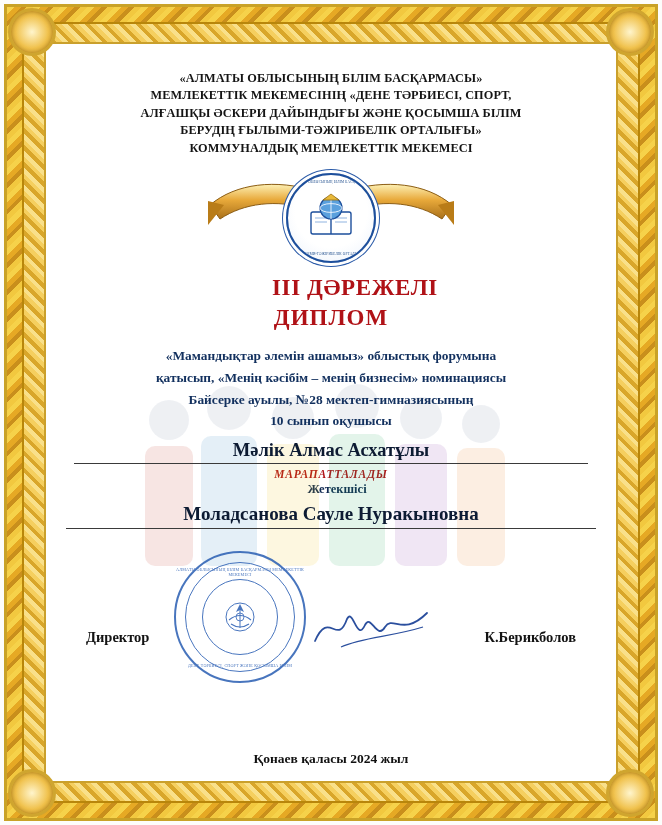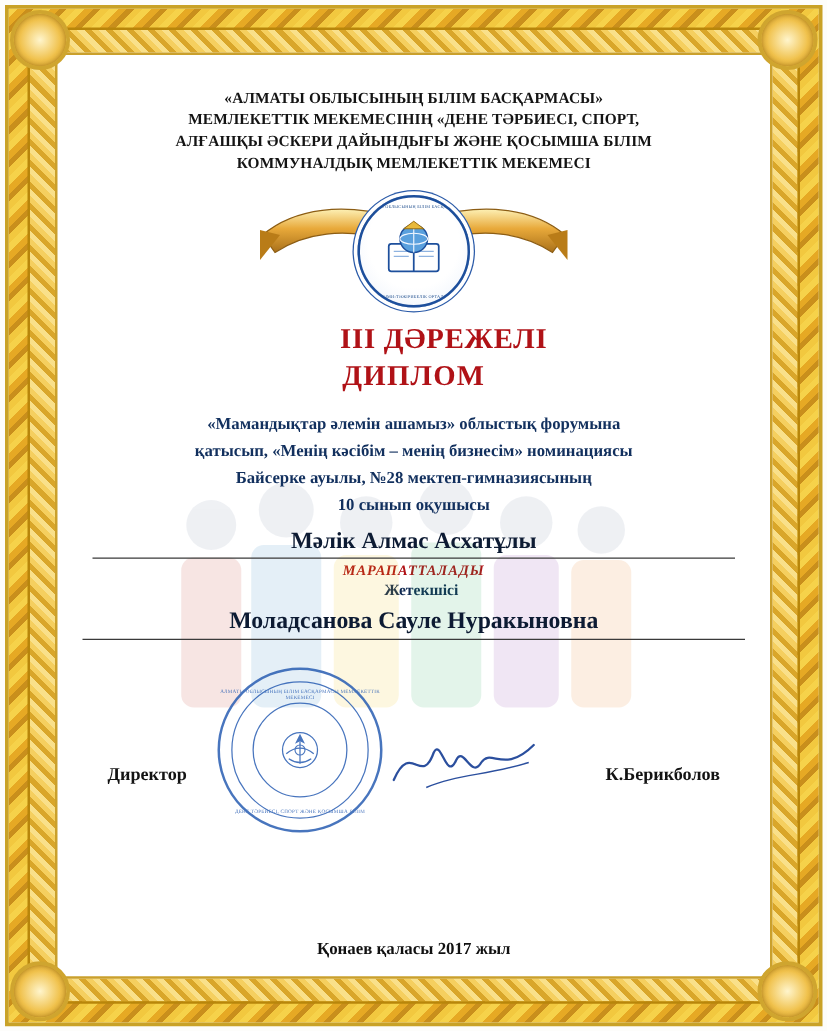--- a/index.html
+++ b/index.html
@@ -311,20 +311,21 @@
           <rect x="274" y="70" width="52" height="122" rx="10" fill="#8e44ad" opacity=".8"></rect>
         <circle cx="360" cy="50" r="19"></circle>
           <rect x="336" y="74" width="48" height="118" rx="10" fill="#e67e22" opacity=".8"></rect>
       </g>
     </svg>
 
     <div class="org-block">
       <div>«АЛМАТЫ ОБЛЫСЫНЫҢ БІЛІМ БАСҚАРМАСЫ»</div>
       <div>МЕМЛЕКЕТТІК МЕКЕМЕСІНІҢ «ДЕНЕ ТӘРБИЕСІ, СПОРТ,</div>
       <div>АЛҒАШҚЫ ӘСКЕРИ ДАЙЫНДЫҒЫ ЖӘНЕ ҚОСЫМША БІЛІМ</div>
+      <div>БЕРУДІҢ ҒЫЛЫМИ-ТӘЖІРИБЕЛІК ОРТАЛЫҒЫ»</div>
       <div>КОММУНАЛДЫҚ МЕМЛЕКЕТТІК МЕКЕМЕСІ</div>
     </div>
 
     <div class="emblem-wrap">
       <svg class="ribbon" viewBox="0 0 250 62">
         <defs>
           <linearGradient id="g1" x1="0" y1="0" x2="0" y2="1">
             <stop offset="0%" stop-color="#fdf0b4"></stop>
             <stop offset="45%" stop-color="#e8a93a"></stop>
             <stop offset="100%" stop-color="#a9701a"></stop>
@@ -395,16 +396,16 @@
         <path d="M4 38 C18 6, 26 44, 36 16 C42 4, 46 40, 54 22 C60 10, 66 38, 74 24 C82 12, 92 34, 116 10" fill="none" stroke="#2b4f9e" stroke-width="1.8" stroke-linecap="round"></path>
         <path d="M30 44 C52 34, 80 34, 112 24" fill="none" stroke="#2b4f9e" stroke-width="1.1"></path>
       </svg>
 
       <div class="sign-row">
         <div class="sign-label">Директор</div>
         <div class="sign-person">К.Берикболов</div>
       </div>
     </div>
 
-    <div class="footer">Қонаев қаласы 2017 жыл</div>
+    <div class="footer">Қонаев қаласы 2024 жыл</div>
 
   </div>
 </div>
 
 </body></html>

